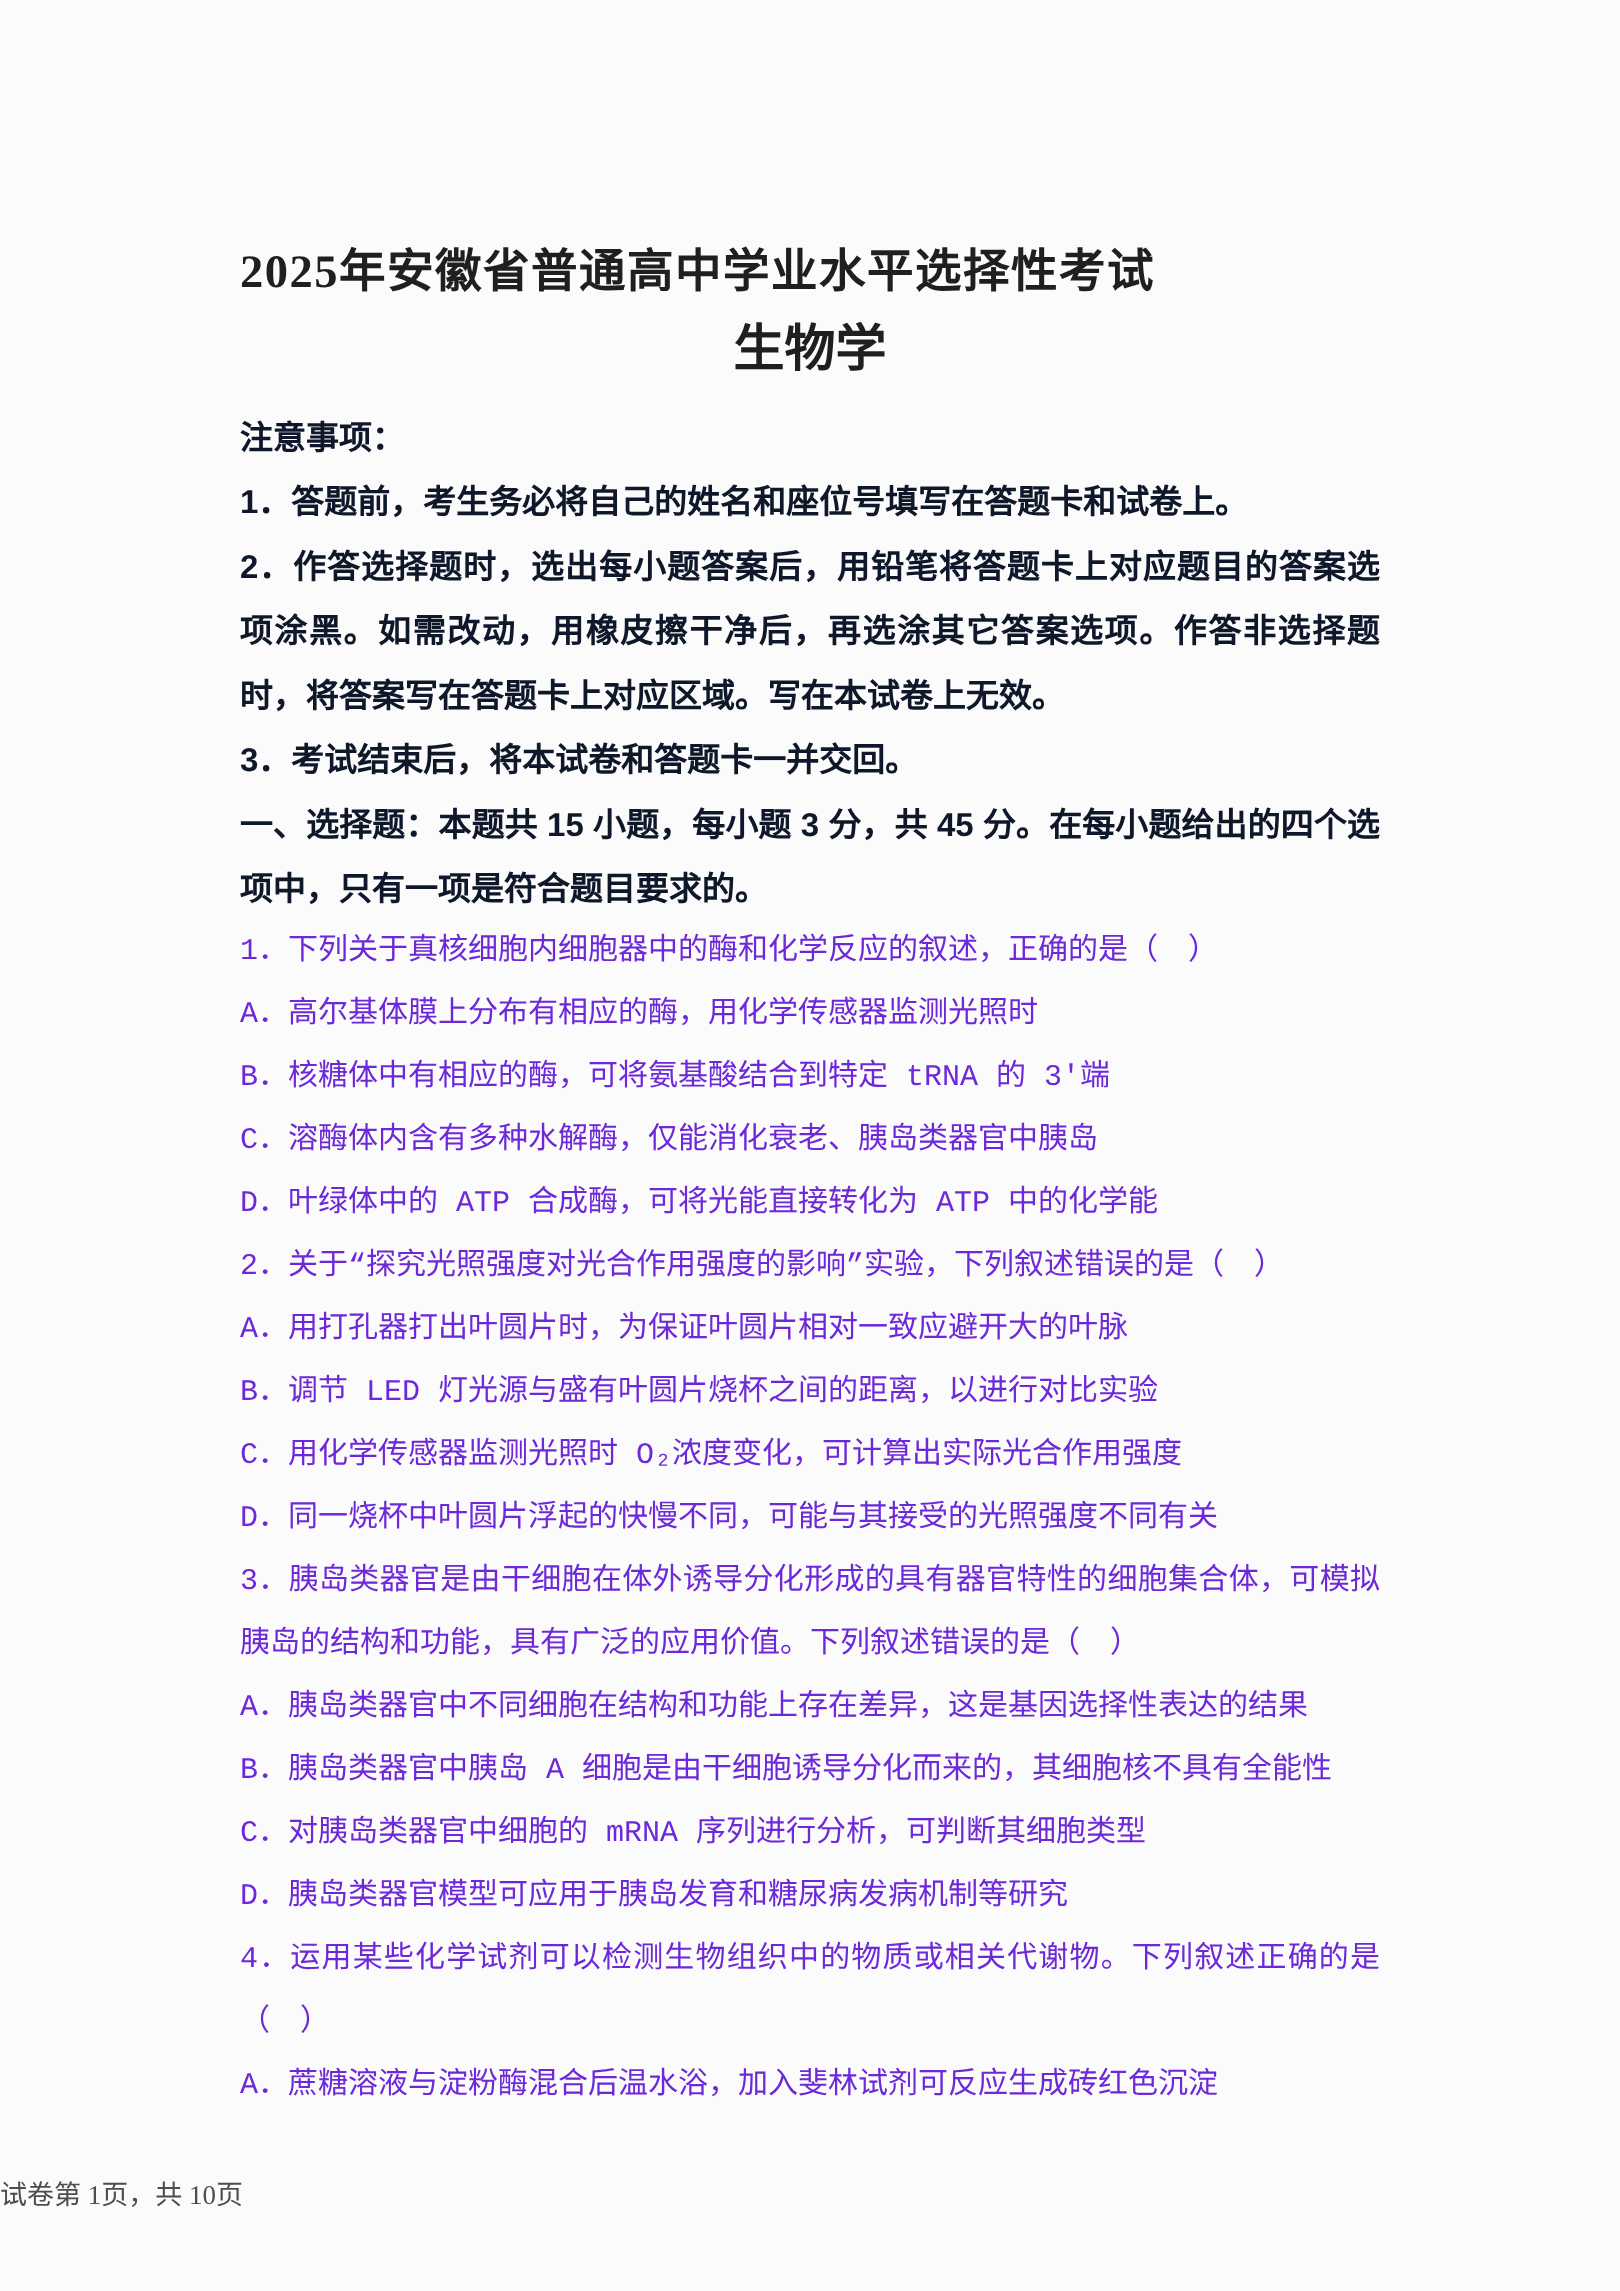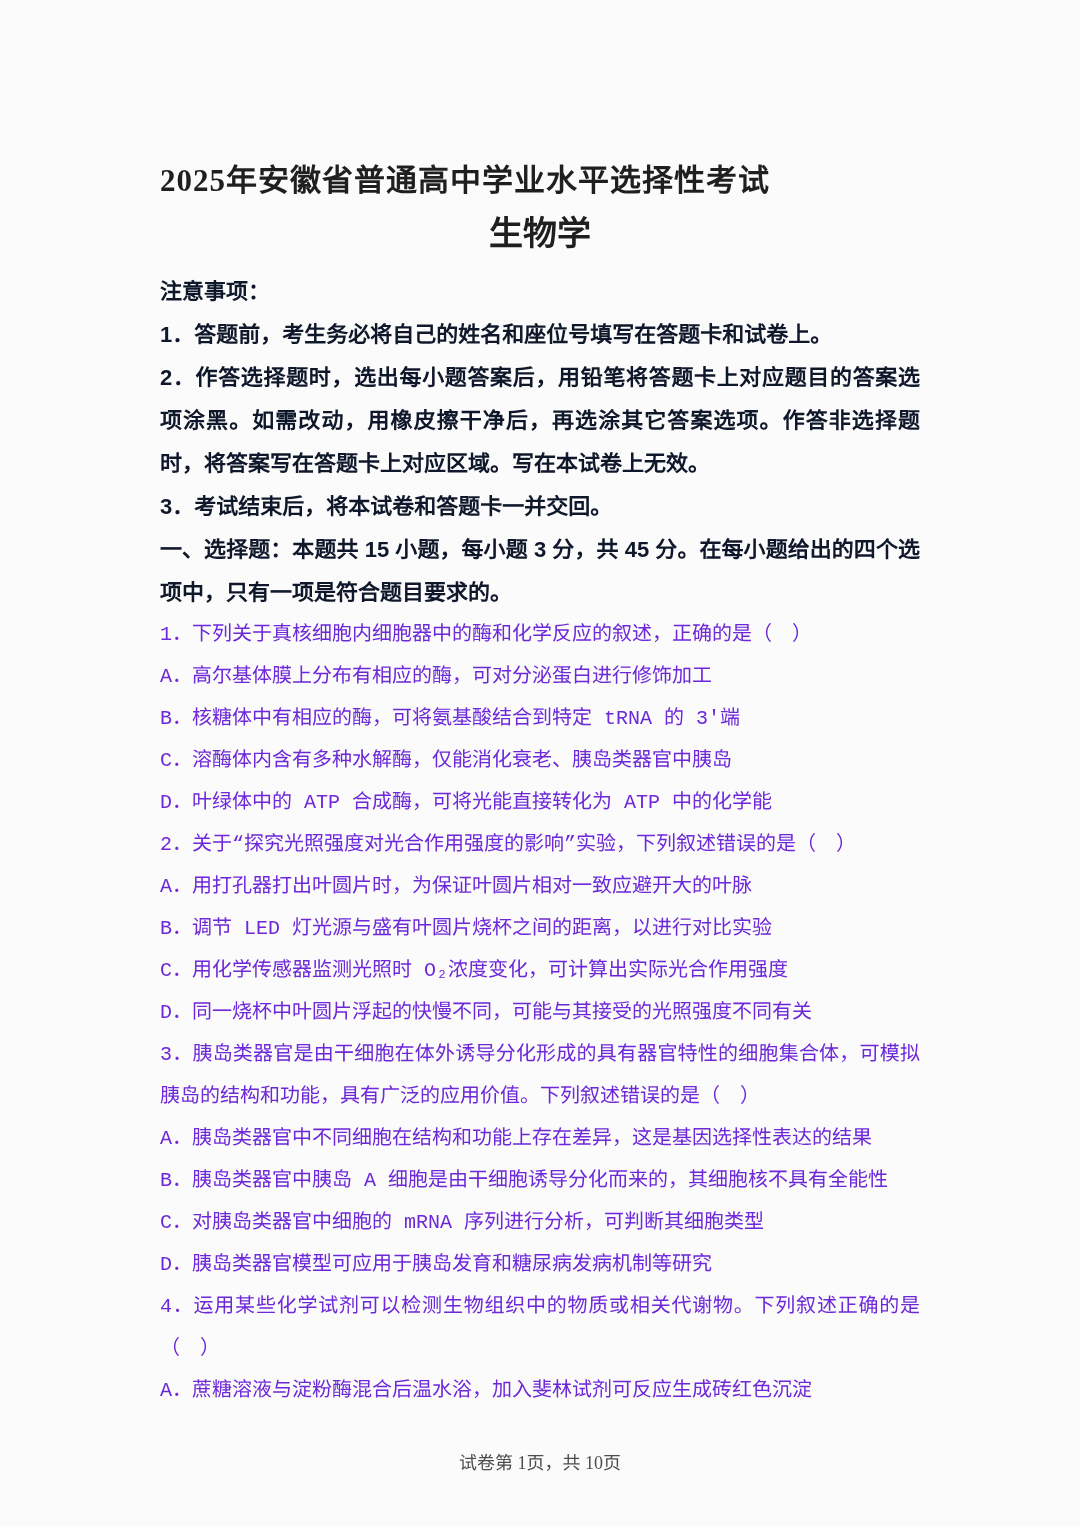--- a/index.html
+++ b/index.html
@@ -56,21 +56,20 @@
     font-weight: 400;
     line-height: 42px;
     text-align: justify;
     color: #6d28d9;
   }
   .page-footer {
     position: absolute;
     left: 0;
     top: 1448px;
     width: 1080px;
-    text-align: center;
     font-family: "Liberation Serif", "DejaVu Serif", serif;
     font-size: 18px;
     color: #4d4d4d;
     line-height: 30px;
   }
 </style>
 </head>
 <body>
 
 <div class="page">
@@ -83,21 +82,21 @@
     <p>1．答题前，考生务必将自己的姓名和座位号填写在答题卡和试卷上。</p>
     <p>2．作答选择题时，选出每小题答案后，用铅笔将答题卡上对应题目的答案选项涂黑。如需改动，用橡皮擦干净后，再选涂其它答案选项。作答非选择题时，将答案写在答题卡上对应区域。写在本试卷上无效。</p>
     <p>3．考试结束后，将本试卷和答题卡一并交回。</p>
     <p>一、选择题：本题共 15 小题，每小题 3 分，共 45 分。在每小题给出的四个选项中，只有一项是符合题目要求的。</p>
   </div>
 
   <div class="question-block">
 
     <div>
       <p>1．下列关于真核细胞内细胞器中的酶和化学反应的叙述，正确的是（　）</p>
-      <p>A．高尔基体膜上分布有相应的酶，可对分泌蛋白进行修饰加工</p>
+      <p>A．高尔基体膜上分布有相应的酶，用化学传感器监测光照时</p>
       <p>B．核糖体中有相应的酶，可将氨基酸结合到特定 tRNA 的 3'端</p>
       <p>C．溶酶体内含有多种水解酶，仅能消化衰老、胰岛类器官中胰岛</p>
       <p>D．叶绿体中的 ATP 合成酶，可将光能直接转化为 ATP 中的化学能</p>
     </div>
 
     <div>
       <p>2．关于“探究光照强度对光合作用强度的影响”实验，下列叙述错误的是（　）</p>
       <p>A．用打孔器打出叶圆片时，为保证叶圆片相对一致应避开大的叶脉</p>
       <p>B．调节 LED 灯光源与盛有叶圆片烧杯之间的距离，以进行对比实验</p>
       <p>C．用化学传感器监测光照时 O₂浓度变化，可计算出实际光合作用强度</p>

